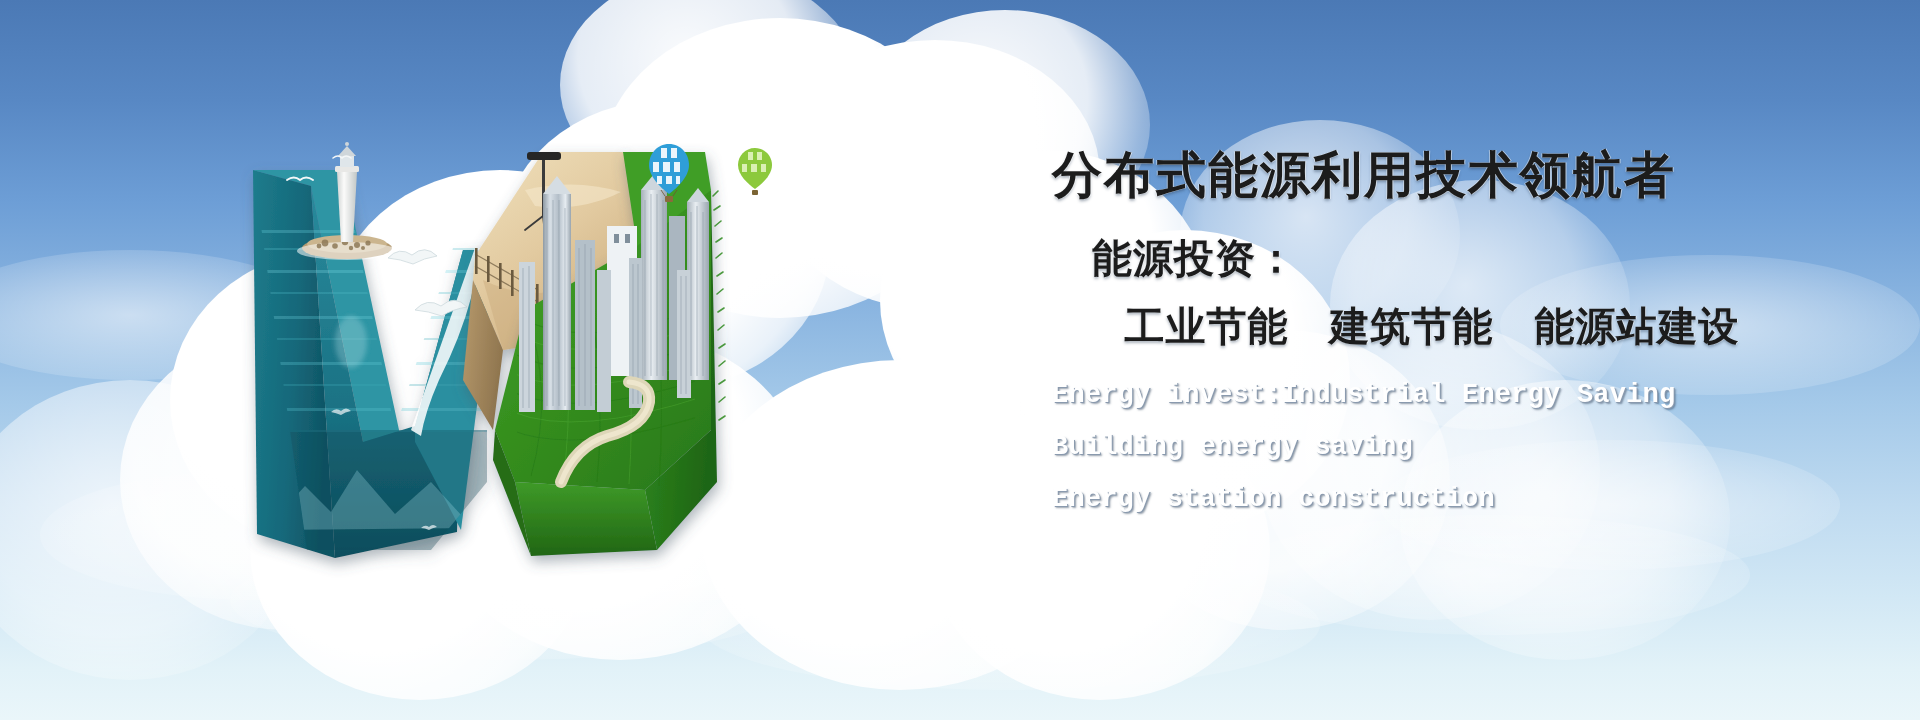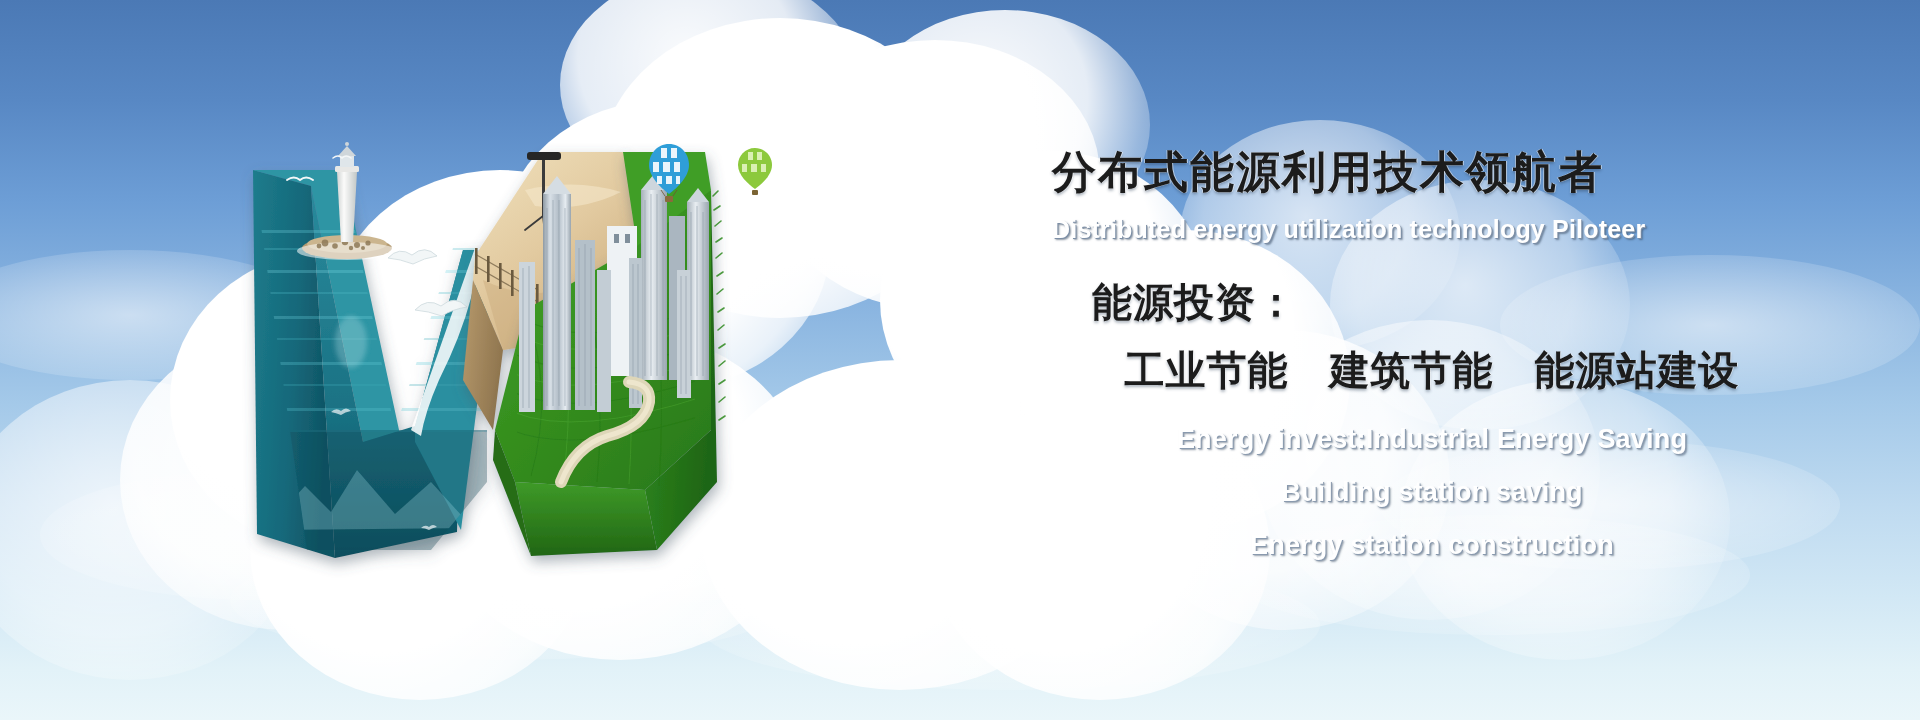--- a/index.html
+++ b/index.html
@@ -41,21 +41,21 @@
   
   #wmark{position:absolute;left:225px;top:130px;width:680px;height:470px;}
   #wmark svg{display:block;width:100%;height:100%;overflow:visible;}
 
   
   #copy{
     position:absolute;left:1052px;top:150px;width:760px;
   }
   .zh-head{
     font-family:"Liberation Sans","DejaVu Sans",sans-serif;
-    font-size:44px;font-weight:bold;letter-spacing:2px;
+    font-size:50px;font-weight:bold;letter-spacing:2px;
     color:#1c1c1c;line-height:1;
     white-space:nowrap;
     text-shadow:
         1px 0 0 rgba(255,255,255,.55),
         -1px 0 0 rgba(255,255,255,.45),
         0 2px 3px rgba(40,60,85,.40);
   }
   .en-sub{
     margin-top:22px;
     font-family:"Liberation Sans","DejaVu Sans",sans-serif;
@@ -78,26 +78,25 @@
     font-family:"Liberation Sans","DejaVu Sans",sans-serif;
     font-size:40px;font-weight:bold;letter-spacing:1px;
     color:#1c1c1c;line-height:1;white-space:nowrap;
     text-shadow:
         1px 0 0 rgba(255,255,255,.5),
         0 2px 3px rgba(40,60,85,.38);
     text-align: center;
   }
   .en-list{margin-top:34px;}
   .en-line{
-    font-family:Liberation Sans, sans-serif;
+    font-family:Liberation Mono, monospace;
     font-size:27px;font-weight:bold;letter-spacing:.2px;
     color:#ffffff;white-space:nowrap;
     margin-bottom:22px;
     text-shadow:1px 1px 0 #8a9aae, 2px 2px 2px rgba(45,65,90,.50);
-    text-align:center;
   }
   .en-line:last-child{margin-bottom:16px;}
 </style>
 </head>
 <body>
 
 <div id="banner">
 
   <div class="cloudlayer">
 
@@ -431,27 +430,26 @@
                  M492,146 l6,-4 M492,164 l6,-5 M493,182 l6,-4 M493,200 l6,-5 M494,218 l6,-4
                  M494,236 l6,-5 M494,254 l6,-4 M494,272 l6,-5 M494,290 l6,-4"></path>
       </g>
     </svg>
   </div>
 
   <div id="copy">
 
     <div class="zh-head">分布式能源利用技术领航者</div>
 
-    <div class="en-sub">Distributed energy utilization technology Piloteer</div>
 
     <div class="zh-lead">能源投资：</div>
 
     <div class="zh-items">工业节能　建筑节能　能源站建设</div>
 
     <div class="en-list">
       <div class="en-line">Energy invest:Industrial Energy Saving</div>
-      <div class="en-line">Building station saving</div>
+      <div class="en-line">Building energy saving</div>
       <div class="en-line">Energy station construction</div>
     </div>
 
   </div>
 
 </div>
 
 </body></html>

